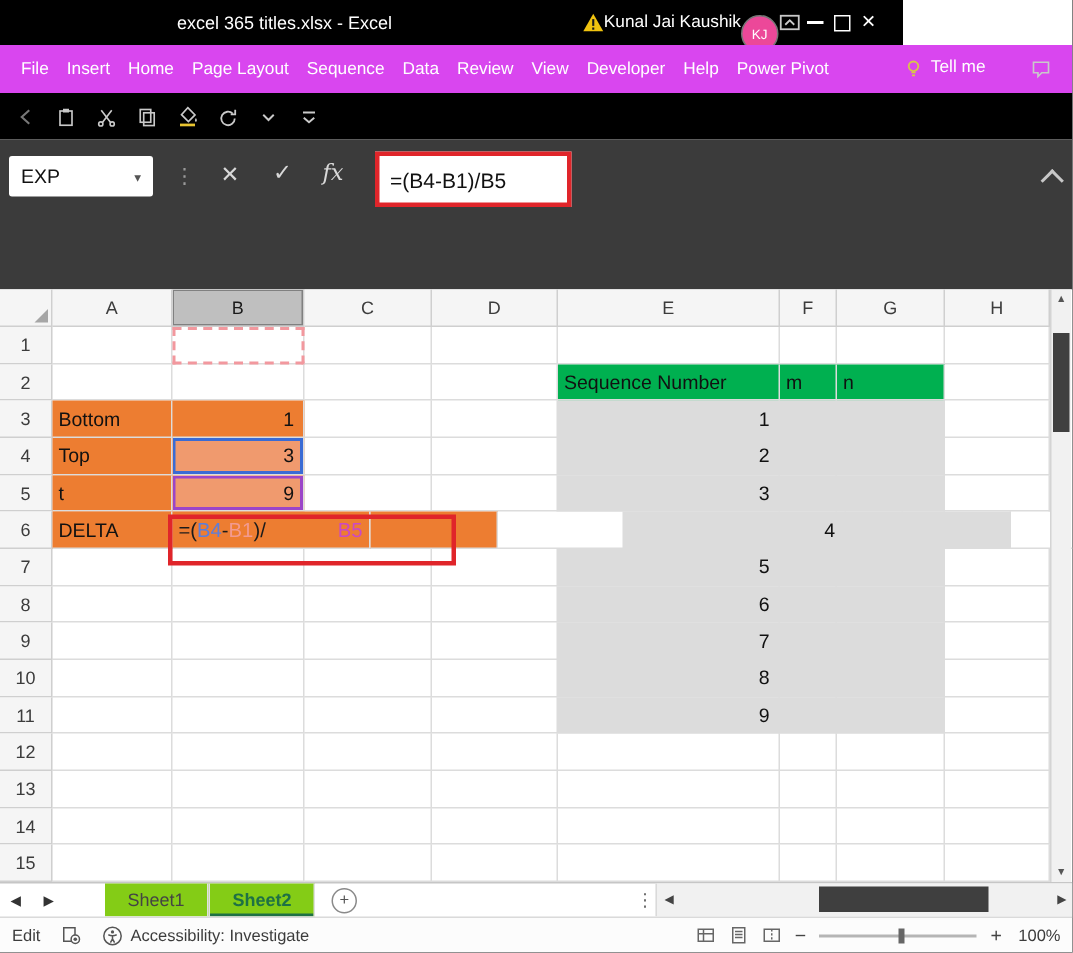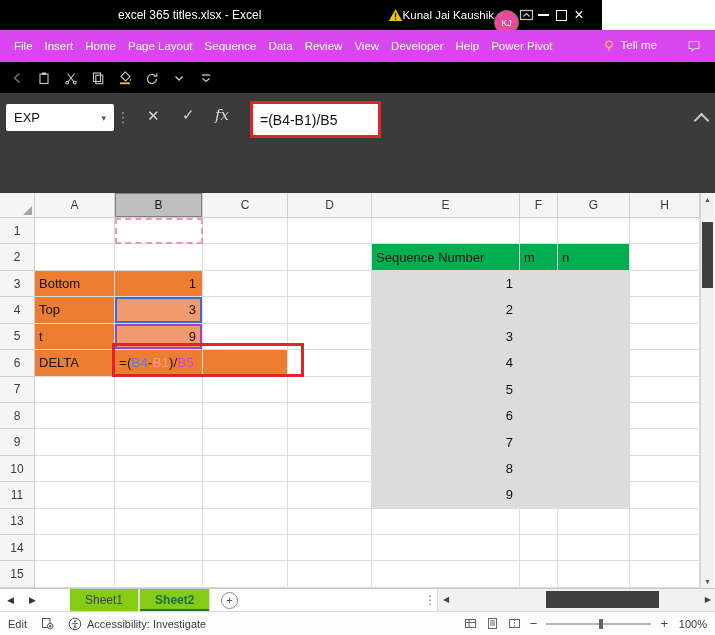--- a/index.html
+++ b/index.html
@@ -27,21 +27,21 @@
   .rtab{white-space:nowrap;cursor:default;}
   .tellme{margin-left:auto;display:flex;align-items:flex-start;gap:5px;}
   .cmt{margin-left:30px;}
 
   
   .qat{position:absolute;top:62px;left:0;width:715px;height:31px;background:#000;
        display:flex;align-items:center;gap:13px;padding-left:10px;box-sizing:border-box;}
 
   
   .formulabar{position:absolute;top:93px;left:0;width:715px;height:100px;background:#3B3B3B;}
-  .namebox{position:absolute;left:6px;top:11px;width:108px;height:27px;background:#fff;border-radius:2px;
+  .namebox{position:absolute;left:6px;top:11px;width:96px;height:27px;background:#fff;border-radius:2px;
            display:flex;align-items:center;padding:0 8px;box-sizing:border-box;font-size:13px;color:#111;}
   .nb-arrow{margin-left:auto;color:#555;font-size:9px;}
   .fb-dots{position:absolute;left:116px;top:16px;color:#9a9a9a;font-size:14px;}
   .fb-x{position:absolute;left:147px;top:14px;color:#D8D8D8;font-size:15px;}
   .fb-check{position:absolute;left:182px;top:13px;color:#D8D8D8;font-size:15px;}
   .fb-fx{position:absolute;left:215px;top:13px;color:#D8D8D8;font-size:15px;
          font-family:"DejaVu Serif",serif;font-style:italic;}
   .fb-input{position:absolute;left:250px;top:8px;width:131px;height:37px;background:#fff;
             border:3px solid #E0252A;box-sizing:border-box;display:flex;align-items:center;
             padding:4px 7px;font-size:14px;color:#111;white-space:nowrap;}
@@ -68,21 +68,21 @@
   .num{justify-content:flex-end;padding-right:6px;}
   .f-or{background:#ED7D31;}
   .f-ort{background:#F09A6E;}
   .f-gr{background:#00B050;}
   .f-gy{background:#DCDCDC;}
   .ref-blue{box-shadow:inset 0 0 0 2px #3A6BD4;}
   .ref-purple{box-shadow:inset 0 0 0 2px #9B45C8;}
   .ref-red-dashed{outline:2px dashed #F2989E;outline-offset:-2px;}
   .editing{overflow:visible;position:relative;z-index:2;font-size:13.5px;}
   .fp{white-space:pre;}
-  .fp-black{color:#1b1b1b;} .fp-blue{color:#5B7EDC;} .fp-red{color:#F29A90;} .fp-purple{color:#CB49C4;}
+  .fp-black{color:#1b1b1b;} .fp-blue{color:#5B7EDC;} .fp-red{color:#F29A90;} .fp-purple{color:#CB49C4;margin-left:48px;}
 
   .ann-grid{position:absolute;left:112px;top:150px;width:186px;height:28px;
             border:3px solid #E0252A;pointer-events:none;z-index:6;}
 
   .vscroll{position:absolute;left:700px;top:0;width:14px;height:395px;background:#F1F1F1;
            border-left:1px solid #D4D4D4;box-sizing:border-box;}
   .vs-up{position:absolute;top:3px;left:0;right:0;text-align:center;font-size:7px;color:#555;}
   .vs-thumb{position:absolute;top:29px;left:1px;right:1px;height:66px;background:#404040;}
   .vs-down{position:absolute;bottom:3px;left:0;right:0;text-align:center;font-size:7px;color:#555;}
 
@@ -384,20 +384,31 @@
           <div class="g-cell c-A"></div>
           <div class="g-cell c-B"></div>
           <div class="g-cell c-C"></div>
           <div class="g-cell c-D"></div>
           <div class="g-cell c-E f-gy num">9</div>
           <div class="g-cell c-F f-gy"></div>
           <div class="g-cell c-G f-gy"></div>
           <div class="g-cell c-H"></div>
         </div>
         <div class="g-row">
+          <div class="g-cell rh">12</div>
+          <div class="g-cell c-A"></div>
+          <div class="g-cell c-B"></div>
+          <div class="g-cell c-C"></div>
+          <div class="g-cell c-D"></div>
+          <div class="g-cell c-E"></div>
+          <div class="g-cell c-F"></div>
+          <div class="g-cell c-G"></div>
+          <div class="g-cell c-H"></div>
+        </div>
+        <div class="g-row">
           <div class="g-cell rh">13</div>
           <div class="g-cell c-A"></div>
           <div class="g-cell c-B"></div>
           <div class="g-cell c-C"></div>
           <div class="g-cell c-D"></div>
           <div class="g-cell c-E"></div>
           <div class="g-cell c-F"></div>
           <div class="g-cell c-G"></div>
           <div class="g-cell c-H"></div>
         </div>

